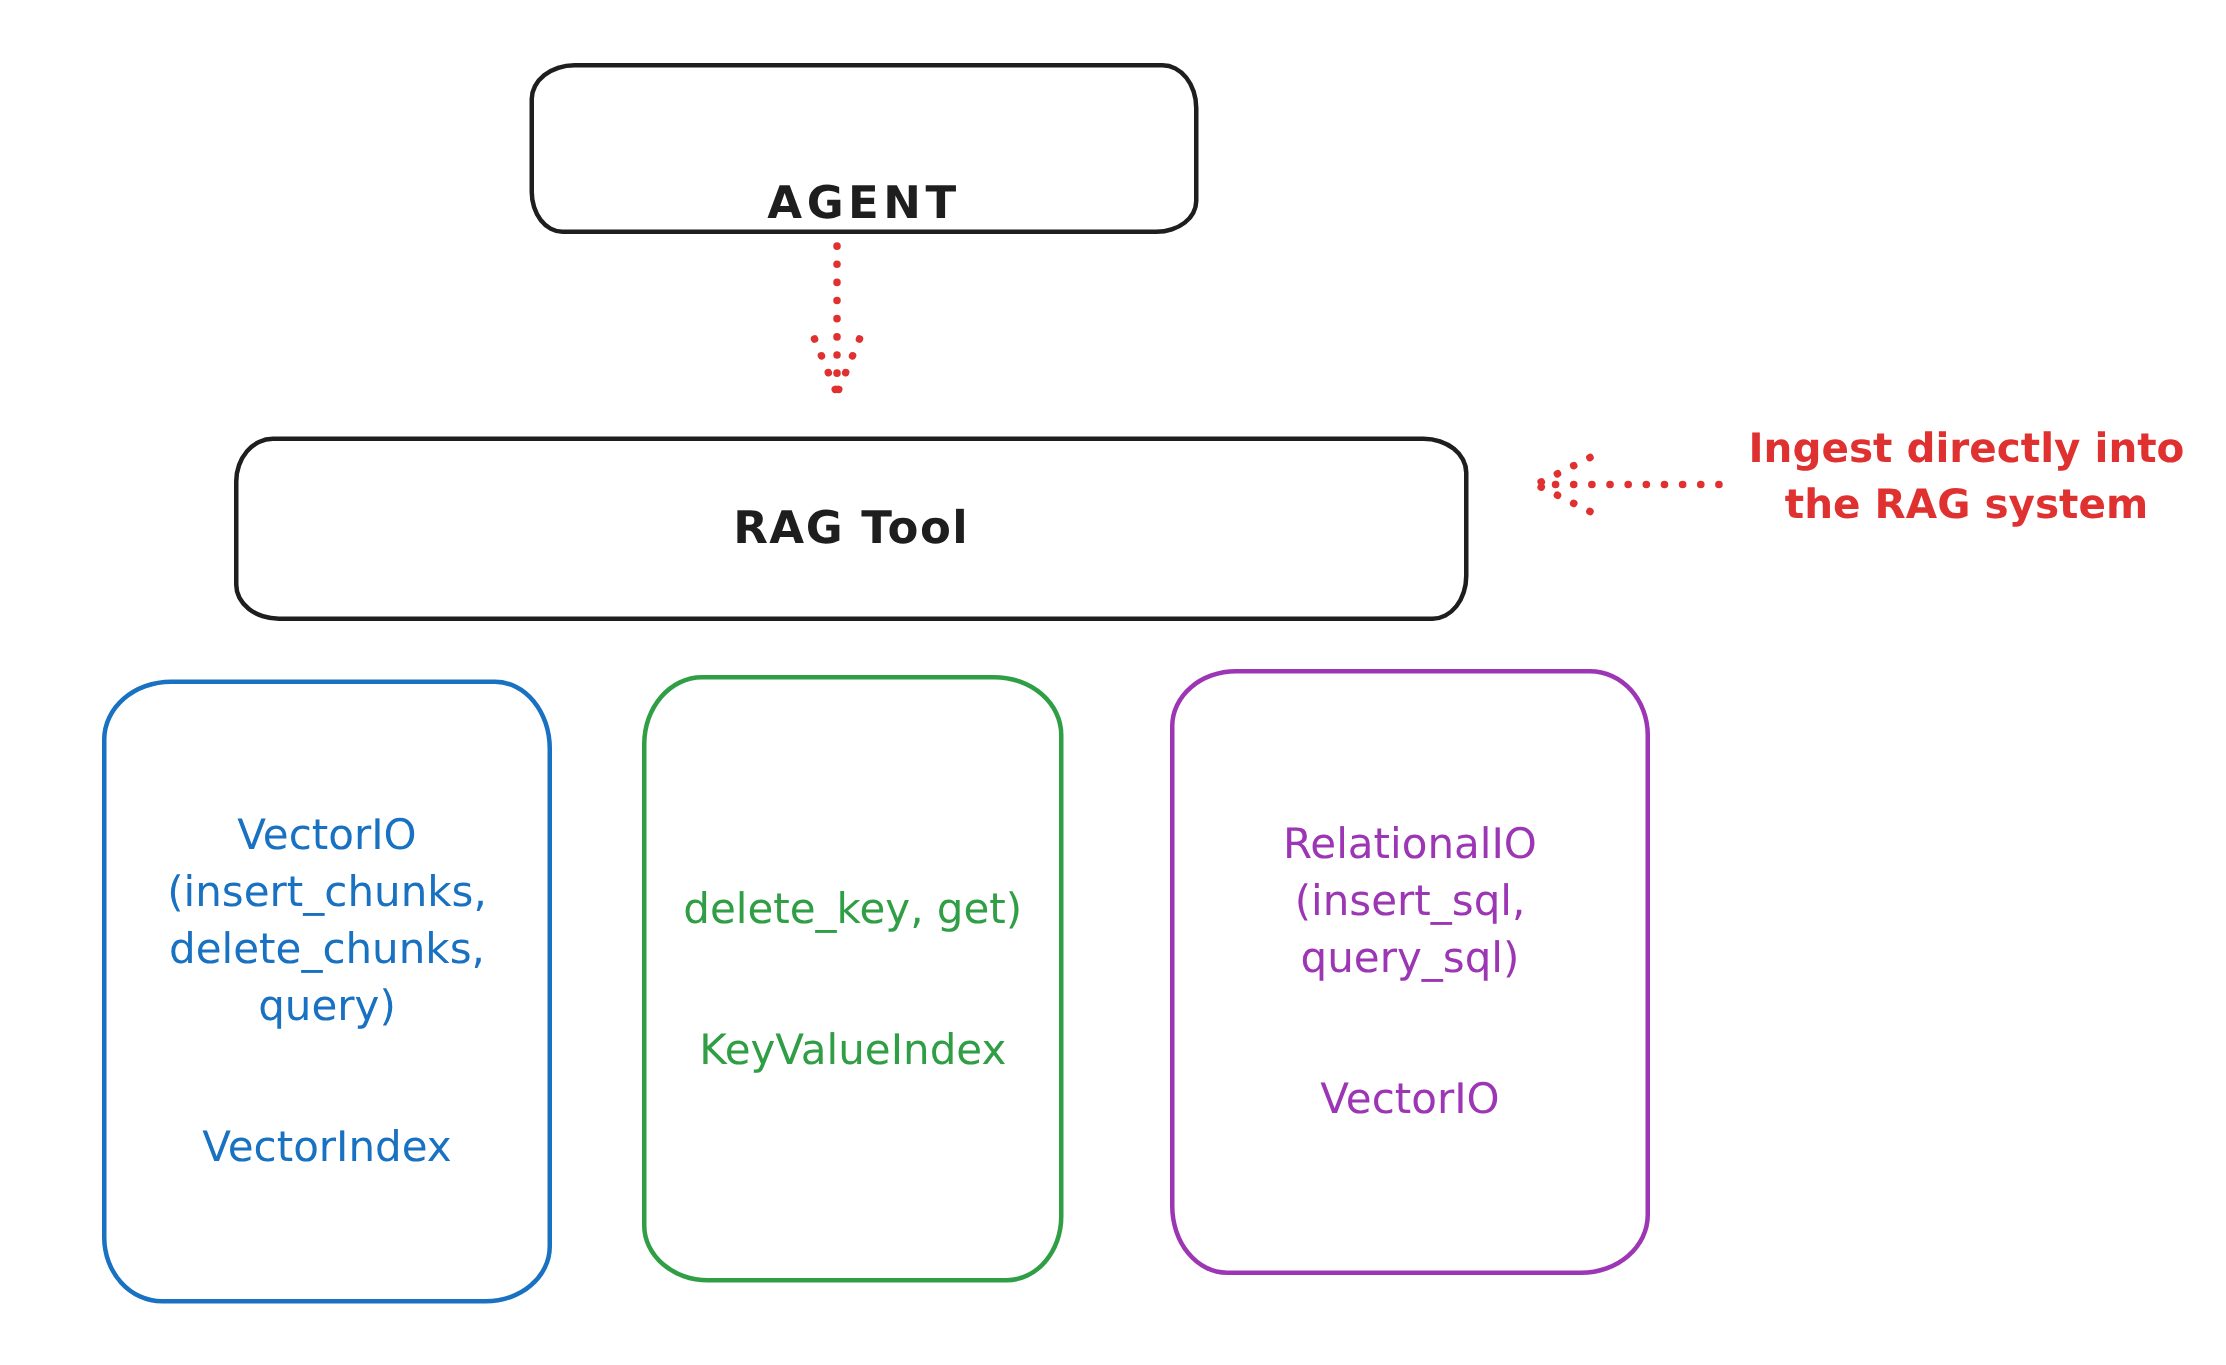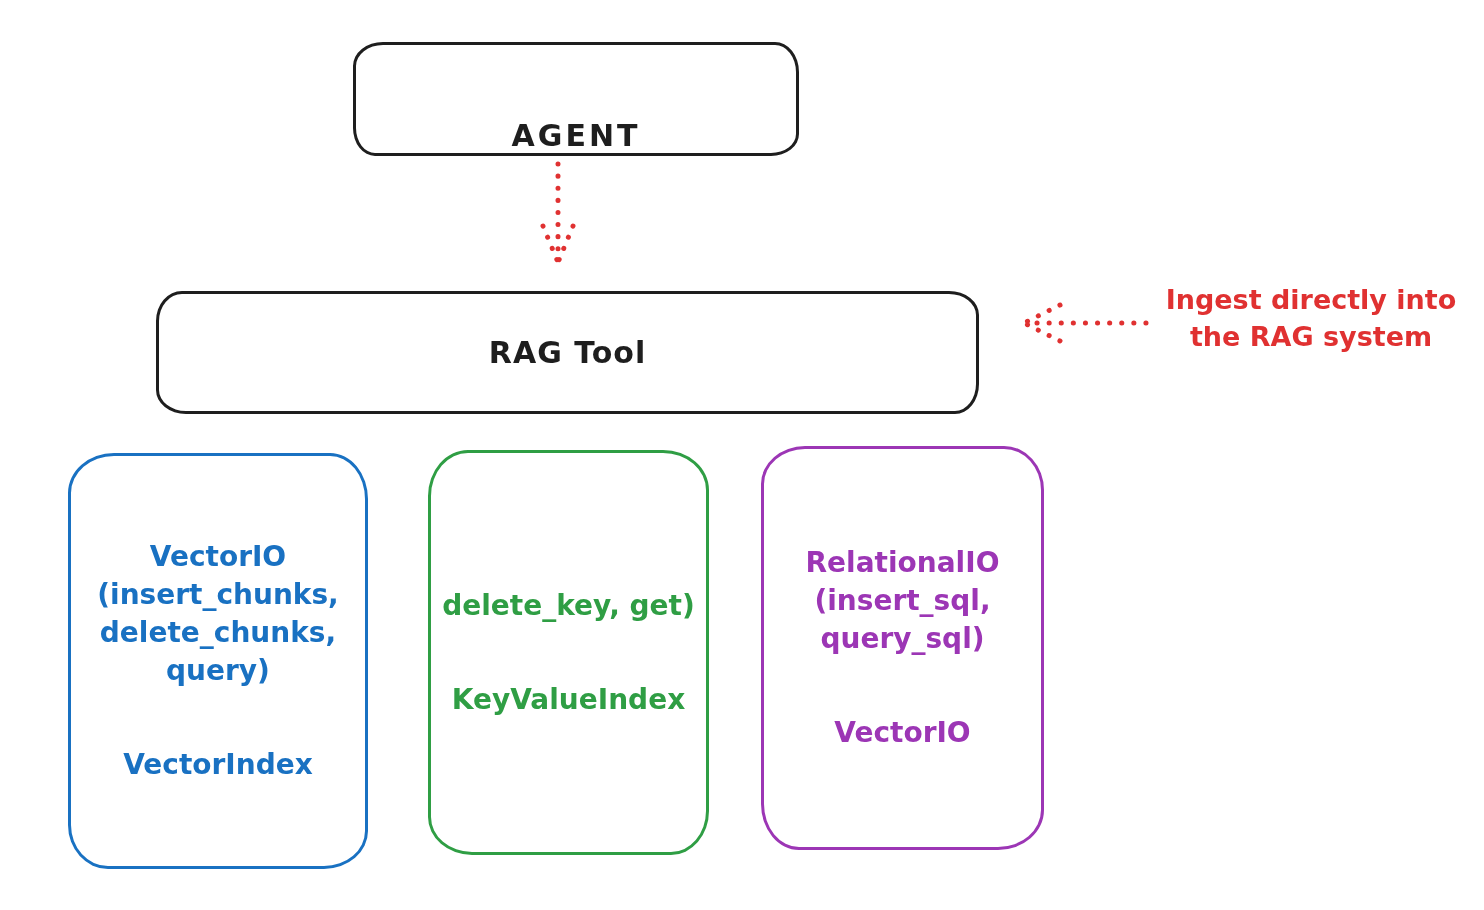--- a/index.html
+++ b/index.html
@@ -36,38 +36,38 @@
   .rag-box {
     left: 156px; top: 271px; width: 823px; height: 123px;
     border-radius: 26px 30px 24px 30px / 30px 24px 30px 24px;
     letter-spacing: 1px;
     margin-top: 20px;
   }
   .storage-box {
     border-width: 3.5px;
     border-style: solid;
     font-size: 28px;
-    font-weight: bold;
+    font-weight: normal;
     flex-direction: column;
     gap: 56px;
     line-height: 38px;
   }
   .storage-box .io-lines div { white-space: nowrap; }
   .box-vector {
     left: 68px; top: 453px; width: 300px; height: 416px;
     border-color: #1971c2; color: #1971c2;
     border-radius: 46px 38px 44px 40px / 40px 46px 38px 44px;
   }
   .box-keyvalue {
     left: 428px; top: 450px; width: 281px; height: 405px;
     border-color: #2f9e44; color: #2f9e44;
     border-radius: 40px 46px 38px 44px / 46px 40px 44px 38px;
   }
   .box-relational {
-    left: 761px; top: 446px; width: 283px; height: 404px;
+    left: 780px; top: 446px; width: 320px; height: 404px;
     border-color: #9c36b5; color: #9c36b5;
     border-radius: 44px 40px 46px 38px / 38px 44px 40px 46px;
   }
   .arrow { position: absolute; }
   .arrow-down { left: 538px; top: 160px; }
   .arrow-left { left: 1018px; top: 298px; }
   .annotation {
     position: absolute;
     left: 1136px; top: 281px; width: 350px;
     color: #e03131;

